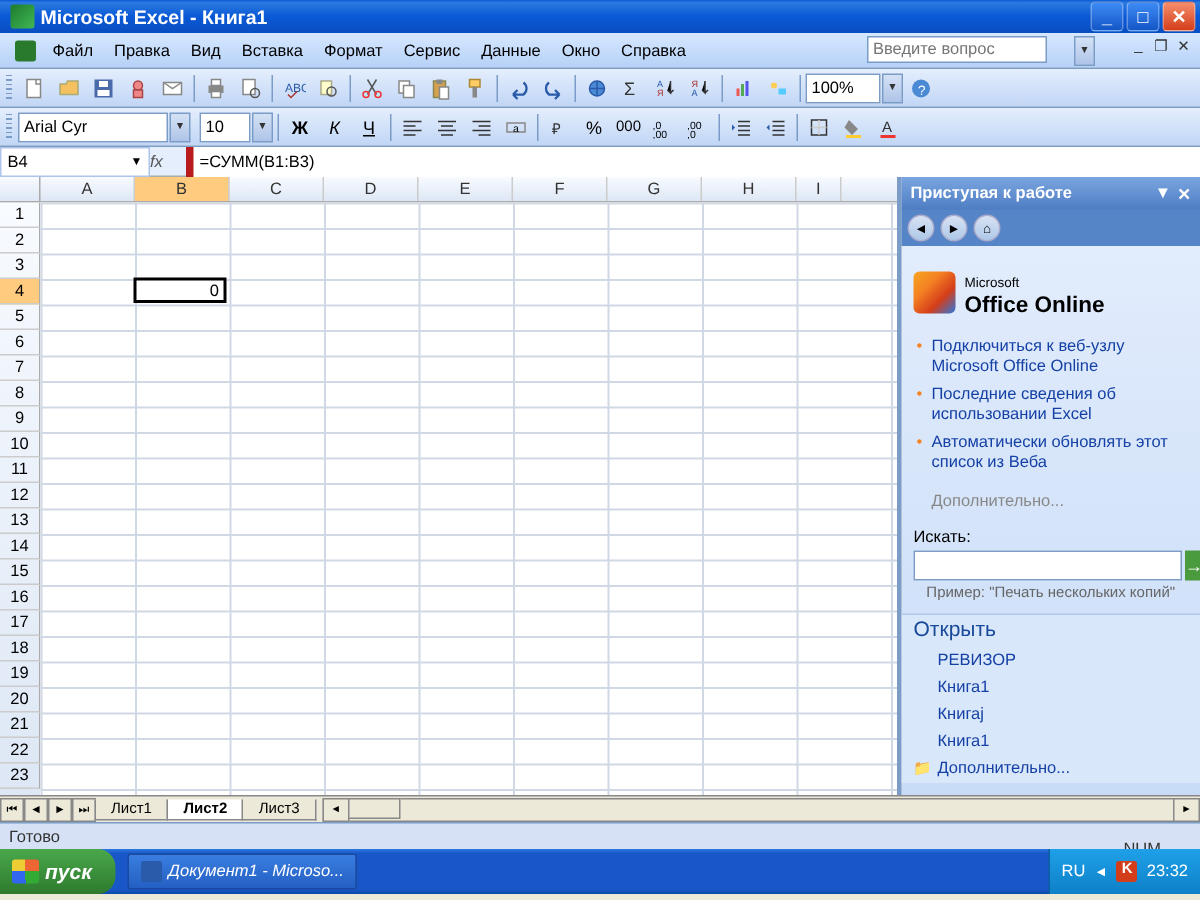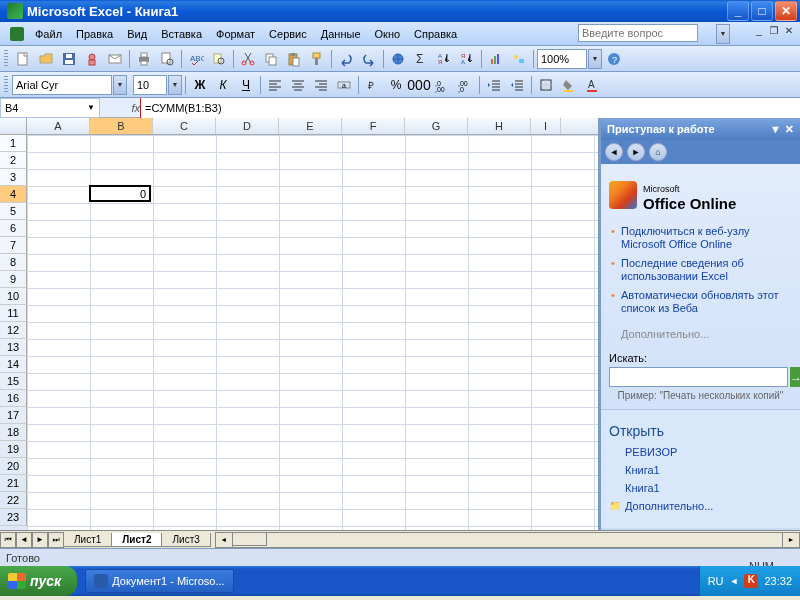--- a/index.html
+++ b/index.html
@@ -31,22 +31,22 @@
 .tool-btn svg { width: 16px; height: 16px; }
 .font-select { height: 20px; border: 1px solid #7a9cc7; background: white; font-size: 11px; padding: 0 3px; display: flex; align-items: center; }
 .font-name { width: 100px; }
 .font-size { width: 34px; }
 .dropdown-arrow { width: 14px; height: 20px; background: linear-gradient(to bottom,#d5e2f5,#aec4e8); border: 1px solid #7a9cc7; display: flex; align-items: center; justify-content: center; font-size: 7px; color: #333; }
 .zoom-box { width: 50px; }
 
 
 .formulabar { height: 20px; background: #e4eefd; display: flex; align-items: center; border-bottom: 1px solid #aaa; }
 .name-box { width: 100px; height: 20px; border: 1px solid #aec4e8; background: white; display: flex; align-items: center; padding: 0 4px; font-size: 11px; }
-.fx-label { width: 40px; text-align: right; font-style: italic; color: #555; font-size: 11px; }
-.formula-input { flex: 1; height: 20px; border: none; background: white; border-left: 1px solid #b91c1c; padding: 0 4px; font-size: 11px; }
+.fx-label { width: 24px; text-align: left; font-style: italic; color: #555; font-size: 11px; }
+.formula-input { flex: 1; height: 20px; border: none; background: white; border-left: 5px solid #b91c1c; padding: 0 4px; font-size: 11px; }
 
 
 .main { display: flex; height: calc(600px - 26px - 24px - 26px - 26px - 20px - 18px - 18px - 30px); }
 .sheet-area { flex: 1; display: flex; flex-direction: column; background: white; position: relative; }
 .col-headers { display: flex; height: 17px; background: linear-gradient(to bottom,#f8fbff,#dde7f5); border-bottom: 1px solid #aaa; }
 .corner { width: 27px; border-right: 1px solid #aaa; background: linear-gradient(to bottom,#f8fbff,#dde7f5); }
 .col-h { width: 63px; border-right: 1px solid #ccc; text-align: center; line-height: 17px; font-size: 11px; color: #333; }
 .grid-body { display: flex; flex: 1; overflow: hidden; }
 .row-headers { width: 27px; background: linear-gradient(to bottom,#f8fbff,#dde7f5); }
 .row-h { height: 17px; border-bottom: 1px solid #ccc; border-right: 1px solid #aaa; text-align: center; line-height: 17px; font-size: 11px; }
@@ -68,21 +68,21 @@
 .office-text .b { font-weight: bold; text-align: center; }
 .tp-list { list-style: none; margin: 6px 0; }
 .tp-list li { padding: 3px 0 3px 12px; position: relative; color: #1541a5; cursor: pointer; line-height: 13px; }
 .tp-list li::before { content: "•"; position: absolute; left: 2px; color: #f58223; }
 .tp-gray { color: #888; padding: 4px 0 4px 12px; }
 .tp-label { margin-top: 8px; }
 .tp-search { display: flex; margin: 3px 0; }
 .tp-search input { flex: 1; height: 20px; border: 1px solid #7a9cc7; }
 .tp-go { width: 20px; height: 20px; background: #4a9b3e; color: white; display: flex; align-items: center; justify-content: center; font-size: 12px; margin-left: 2px; }
 .tp-example { color: #666; font-size: 10px; text-align: center; margin: 3px 0 8px; }
-.tp-section { background: #d9e7fa; margin: 0 -8px; padding: 13px 8px; border-top: 1px solid #aec4e8; }
+.tp-section { background: #d9e7fa; margin: 0 -8px; padding: 1px 8px; border-top: 1px solid #aec4e8; }
 .tp-section-h { font-size: 14px; color: #1a4a9a; margin-bottom: 4px; }
 .tp-links { list-style: none; }
 .tp-links li { padding: 3px 0 3px 16px; color: #1541a5; cursor: pointer; }
 .tp-more { padding: 3px 0 3px 16px; color: #1541a5; position: relative; }
 .tp-more::before { content: "📁"; position: absolute; left: 0; font-size: 10px; }
 
 
 .sheet-tabs { height: 18px; background: #ece9d8; display: flex; align-items: center; border-top: 1px solid #888; font-size: 10px; }
 .tab-nav { display: flex; }
 .tab-nav-btn { width: 16px; height: 16px; border: 1px solid #888; background: #ece9d8; display: flex; align-items: center; justify-content: center; font-size: 8px; }
@@ -95,21 +95,21 @@
 .hthumb { position: absolute; left: 16px; width: 35px; height: 14px; background: #ece9d8; border: 1px solid #888; top: -1px; }
 
 
 .statusbar { height: 18px; background: #d6e1f5; border-top: 1px solid #7a9cc7; display: flex; align-items: center; padding: 0 6px; font-size: 11px; color: #333; }
 .status-right { margin-left: auto; display: flex; gap: 20px; padding-right: 20px; margin-top: 16px; }
 
 
 .taskbar { height: 30px; background: linear-gradient(to bottom,#2a7ae0 0%,#1956c7 10%,#1956c7 90%,#0a4aa8 100%); display: flex; align-items: center; color: white; font-size: 11px; }
 .start-btn { height: 30px; padding: 0 16px 0 8px; background: linear-gradient(to bottom,#49a84a,#2e7a2e); border-radius: 0 12px 12px 0; display: flex; align-items: center; font-weight: bold; font-style: italic; font-size: 14px; gap: 4px; }
 .start-flag { width: 18px; height: 16px; background: conic-gradient(#e63 0 90deg,#3a3 90deg 180deg,#36e 180deg 270deg,#ec3 270deg); border-radius: 2px; }
-.task-item { height: 24px; padding: 0 8px; margin: 0 2px; background: linear-gradient(to bottom,#3a7de0,#2460c3); border: 1px solid #1a4aa0; border-radius: 2px; display: flex; align-items: center; gap: 4px; max-width: 160px; }
+.task-item { height: 24px; padding: 0 8px; margin: 0 2px; background: linear-gradient(to bottom,#3a7de0,#2460c3); border: 1px solid #1a4aa0; border-radius: 2px; display: flex; align-items: center; gap: 4px; max-width: 160px; font-style: italic; }
 .task-item.active { background: linear-gradient(to bottom,#1c50a8,#154090); }
 .task-icon { width: 14px; height: 14px; border-radius: 2px; }
 .task-icon.word { background: #2a5aaa; }
 .task-icon.excel { background: #2a7a2e; }
 .tray { margin-left: auto; height: 30px; background: linear-gradient(to bottom,#1fa0e8,#0d80c8); padding: 0 8px; display: flex; align-items: center; gap: 6px; border-left: 1px solid #0a60a0; }
 .tray-k { width: 14px; height: 14px; background: #d43d1a; color: white; font-weight: bold; font-size: 10px; text-align: center; border-radius: 2px; }
 </style>
 </head>
 <body>
 
@@ -342,21 +342,21 @@
   <div class="tool-sep"></div>
   <div class="tool-btn">
       <svg viewBox="0 0 16 16">
         <text x="3" y="12" font-size="10" fill="#333">₽</text>
       </svg>
     </div>
   <div class="tool-btn">
       <span style="font-size:12px">%</span>
     </div>
   <div class="tool-btn">
-      <span style="font-size:14px">000</span>
+      <span style="font-size:10px">000</span>
     </div>
   <div class="tool-btn">
       <svg viewBox="0 0 16 16">
         <text x="1" y="9" font-size="7">,0</text>
         <text x="1" y="15" font-size="7">,00</text>
       </svg>
     </div>
   <div class="tool-btn">
       <svg viewBox="0 0 16 16">
         <text x="1" y="9" font-size="7">,00</text>
@@ -481,20 +481,21 @@
       <div class="tp-search">
         <input style="">
         <div class="tp-go">→</div>
       </div>
       <div class="tp-example">Пример: "Печать нескольких копий"</div>
       <div class="tp-section">
         <div class="tp-section-h">Открыть</div>
         <ul class="tp-links">
           <li>РЕВИЗОР</li>
           <li>Книга1</li>
+          <li>Книгаj</li>
           <li>Книга1</li>
         </ul>
         <div class="tp-more">Дополнительно...</div>
       </div>
     </div>
   </div>
 </div>
 
 <div class="sheet-tabs">
   <div class="tab-nav">

